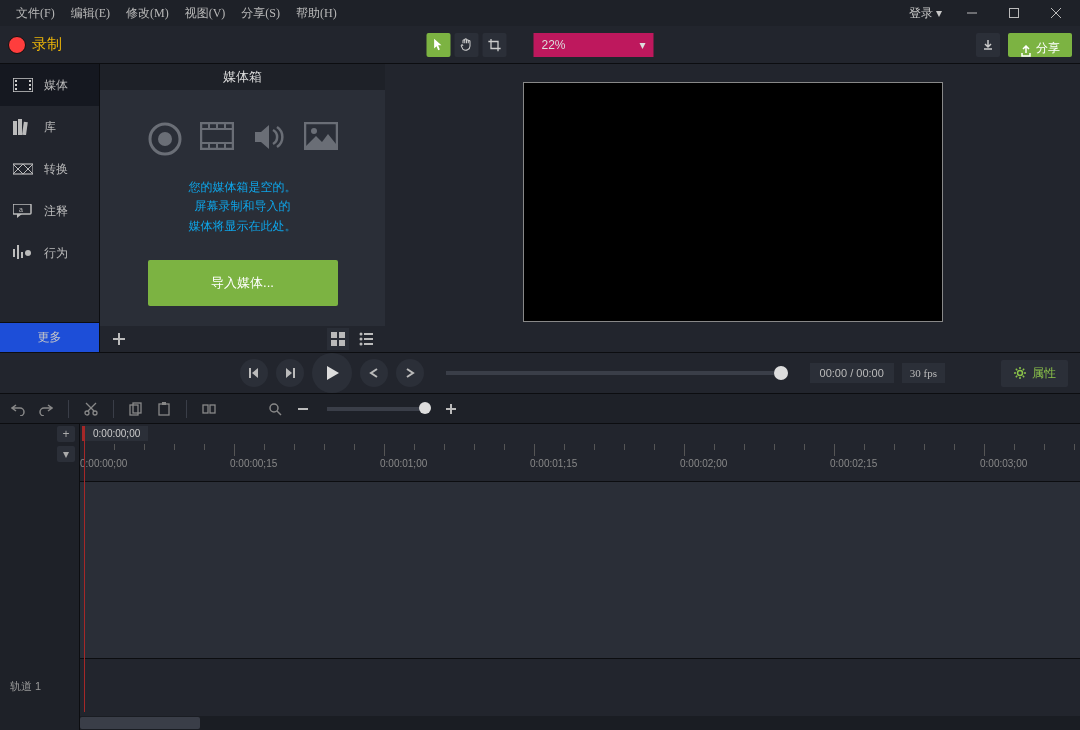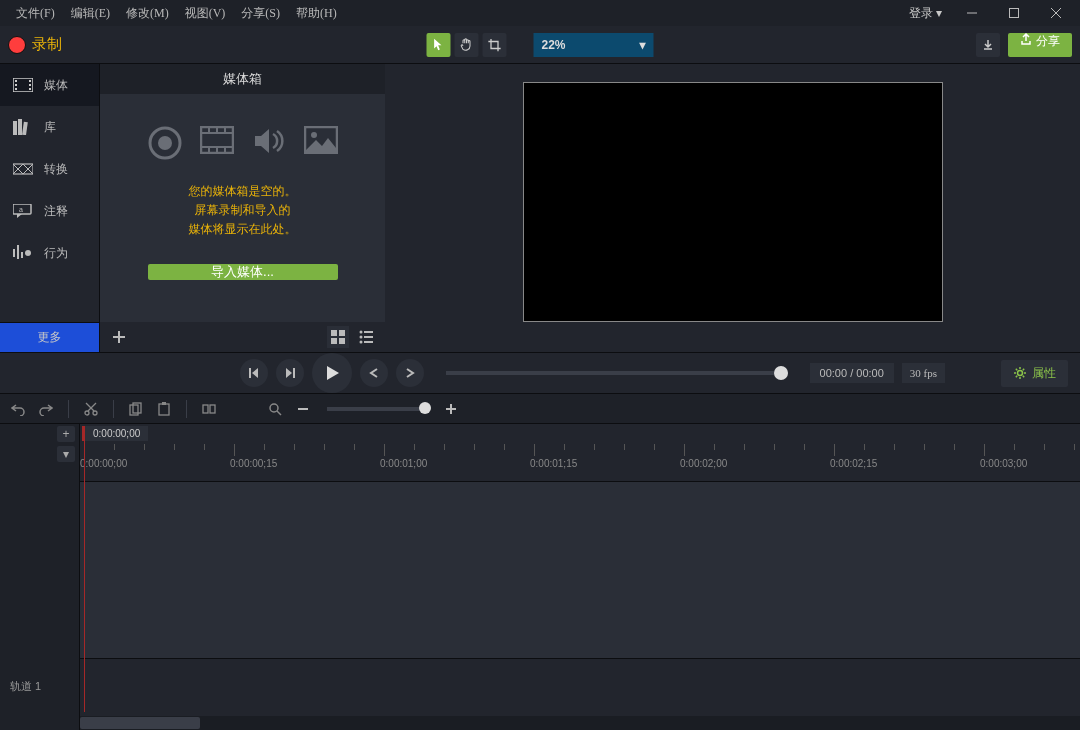--- a/index.html
+++ b/index.html
@@ -11,40 +11,40 @@
 .menubar .right { position: absolute; right: 6px; display: flex; align-items: center; gap: 6px; }
 .menubar .right .login { font-size: 12px; cursor: pointer; display: flex; align-items: center; gap: 3px; padding-right: 6px; }
 .menubar .wbtn { width: 36px; height: 26px; display: flex; align-items: center; justify-content: center; cursor: pointer; }
 
 .toolbar { height: 38px; background: #22252d; display: flex; align-items: center; padding: 0 8px; position: relative; border-bottom: 1px solid #0c0d10; }
 .toolbar .record { display: flex; align-items: center; gap: 6px; cursor: pointer; font-size: 15px; color: #eab308; }
 .toolbar .rec-circle { width: 18px; height: 18px; border-radius: 50%; background: #ff3d3d; border: 1px solid #111; }
 .toolbar .center { position: absolute; left: 50%; transform: translateX(-50%); display: flex; align-items: center; gap: 4px; }
 .toolbar .tool-btn { width: 24px; height: 24px; background: #2b2f38; border-radius: 2px; display: flex; align-items: center; justify-content: center; cursor: pointer; }
 .toolbar .tool-btn.active { background: #7cb342; }
-.toolbar .zoom-sel { width: 120px; height: 24px; background: #0c4a6e; display: flex; align-items: center; padding: 0 8px; margin-left: 23px; cursor: pointer; position: relative; color: #ddd; font-weight: bold; }
+.toolbar .zoom-sel { width: 120px; height: 24px; background: #be185d; display: flex; align-items: center; padding: 0 8px; margin-left: 23px; cursor: pointer; position: relative; color: #ddd; }
 .toolbar .zoom-sel .caret { position: absolute; right: 8px; }
 .toolbar .right2 { position: absolute; right: 8px; display: flex; align-items: center; gap: 8px; }
 .toolbar .dlbtn { width: 24px; height: 24px; background: #2b2f38; display: flex; align-items: center; justify-content: center; cursor: pointer; border-radius: 2px; }
-.toolbar .share-btn { height: 24px; background: #7cb342; color: #fff; display: flex; align-items: flex-start; padding: 0 12px; gap: 4px; border-radius: 2px; cursor: pointer; }
+.toolbar .share-btn { height: 24px; background: #7cb342; color: #fff; display: flex; align-items: flex-end; padding: 0 12px; gap: 4px; border-radius: 2px; cursor: pointer; }
 
 .main { display: flex; height: 288px; background: #22252d; }
 .sidebar { width: 100px; background: #22252d; border-right: 1px solid #0c0d10; display: flex; flex-direction: column; }
 .side-tab { height: 42px; display: flex; align-items: center; padding: 0 12px; gap: 10px; cursor: pointer; color: #bbb; }
 .side-tab.active { background: #151820; }
 .side-tab .ico { width: 22px; display: flex; justify-content: center; }
 .side-more { margin-top: auto; height: 30px; background: #1d4ed8; display: flex; align-items: center; justify-content: center; cursor: pointer; font-size: 12px; border-top: 1px solid #0c0d10; }
 
 .media-panel { width: 285px; background: #1e2128; display: flex; flex-direction: column; position: relative; }
 .media-panel .header { height: 30px; display: flex; align-items: center; justify-content: center; font-size: 13px; color: #ddd; }
 .media-panel .content { background: #2a2e37; margin: 0; flex: 1; display: flex; flex-direction: column; align-items: center; padding: 20px; }
 .media-panel .icons-row { display: flex; gap: 18px; margin: 12px 0 22px; }
 .media-panel .micon { color: #6a6e76; }
-.media-panel .empty-text { text-align: center; color: #eab308; font-size: 12px; line-height: 1.6; }
-.media-panel .import-btn { margin-top: 24px; background: #7cb342; color: #fff; height: 16px; width: 190px; border-radius: 2px; display: flex; align-items: center; justify-content: center; cursor: pointer; font-size: 13px; }
+.media-panel .empty-text { text-align: center; color: #0ea5e9; font-size: 12px; line-height: 1.6; }
+.media-panel .import-btn { margin-top: 24px; background: #7cb342; color: #fff; height: 46px; width: 190px; border-radius: 2px; display: flex; align-items: center; justify-content: center; cursor: pointer; font-size: 13px; }
 .media-panel .footer { height: 30px; background: #22252d; display: flex; align-items: center; padding: 0 8px; gap: 6px; }
 .media-panel .footer .spacer { flex: 1; }
 .media-panel .footer .fbtn { width: 22px; height: 22px; display: flex; align-items: center; justify-content: center; cursor: pointer; color: #888; }
 .media-panel .footer .fbtn.active { background: #2a2e37; }
 
 .preview { flex: 1; display: flex; justify-content: center; align-items: flex-start; padding: 18px 10px 10px; }
 .canvas { width: 420px; height: 240px; background: #000; border: 1px solid #888; }
 
 .playback { height: 42px; background: #22252d; display: flex; align-items: center; padding: 0 12px; gap: 8px; border-top: 1px solid #0c0d10; border-bottom: 1px solid #0c0d10; }
 .playback .pbtn { width: 28px; height: 28px; border-radius: 50%; background: #2b2f38; display: flex; align-items: center; justify-content: center; cursor: pointer; color: #bbb; }

